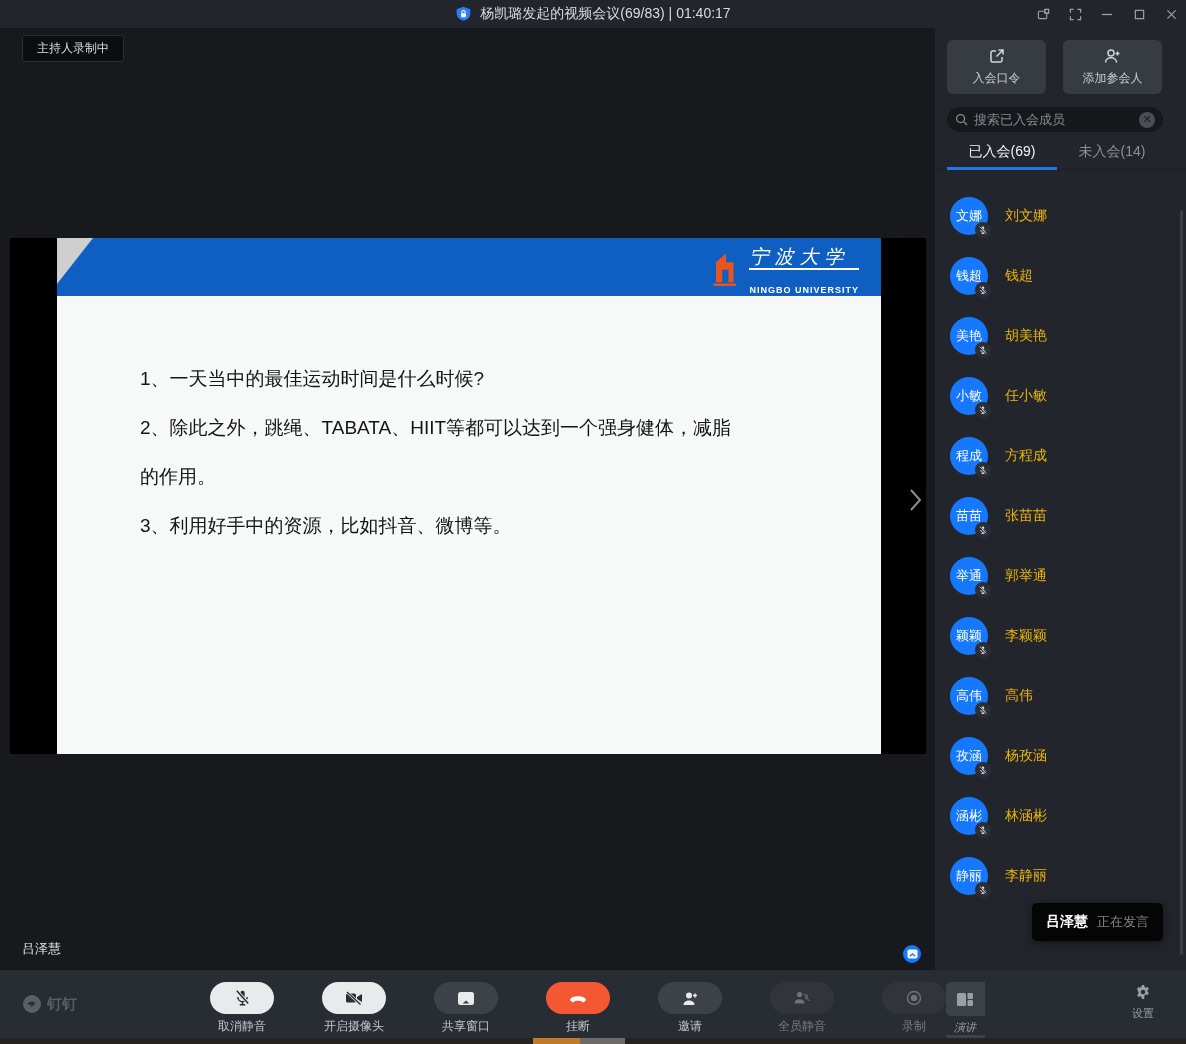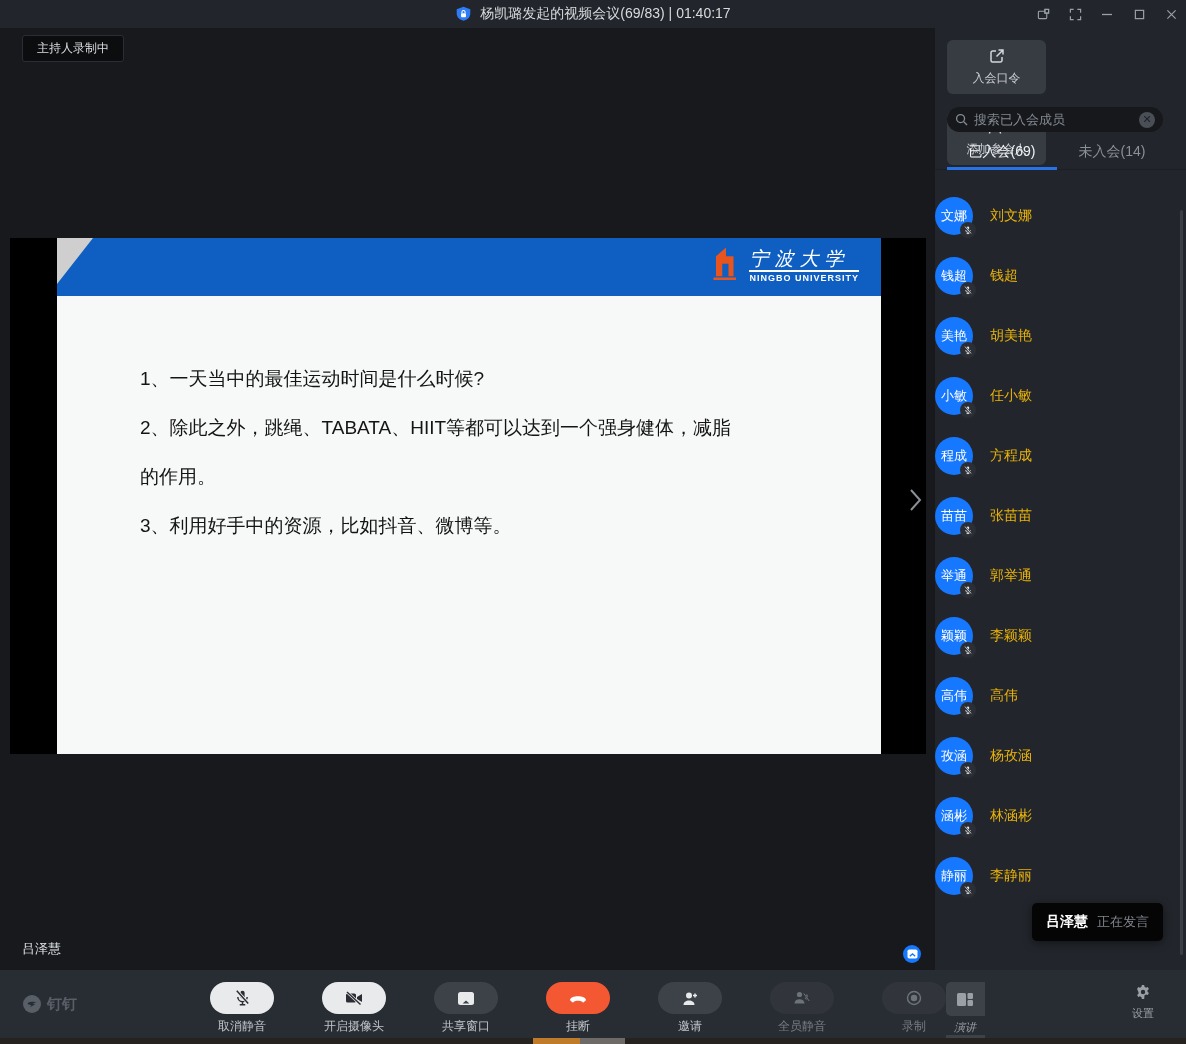--- a/index.html
+++ b/index.html
@@ -20,49 +20,49 @@
   .rec-badge { position:absolute; left:22px; top:7px; background:#0c0d0f; color:#dcdee1;
     font-size:12px; padding:4px 14px; border-radius:3px; border:1px solid #2a2d33; }
   .frame { position:absolute; left:10px; top:210px; width:916px; height:516px; background:#000; }
   .slide { position:absolute; left:47px; top:0; width:824px; height:516px; background:#f7f8f8; }
   .slide-header { position:relative; width:100%; height:58px; background:#0e5fc1; }
   .fold { position:absolute; left:0; top:0; width:0; height:0;
     border-top:46px solid #cfcfcf; border-right:36px solid transparent; }
   .nbu { position:absolute; right:22px; top:8px; display:flex; align-items:center; gap:8px; }
   .nbu-text { display:flex; flex-direction:column; align-items:flex-start; }
   .nbu-cn { color:#fff; font-family:Liberation Sans, sans-serif; font-size:19px; font-style:italic; letter-spacing:6px; line-height:22px;text-align:right; }
-  .nbu-en { color:#fff; font-size:9px; font-weight:bold; letter-spacing:1px; border-top:2px solid #fff; padding-top:1px; }
+  .nbu-en { color:#fff; font-size:9px; font-weight:bold; letter-spacing:1px; border-top:2px solid #fff; padding-top:15px; }
   .slide-body { padding:58px 40px 0 83px; font-size:19px; color:#141414; line-height:49px; }
   .next-btn { position:absolute; left:903px; top:452px; width:24px; height:40px;
     display:flex; align-items:center; justify-content:center; color:#8a8f96; cursor:pointer; }
   .speaker-label { position:absolute; left:22px; top:912px; color:#dfe2e6; font-size:13px; }
   .share-dot { position:absolute; left:903px; top:917px; width:18px; height:18px; border-radius:50%;
     background:#1677ff; display:flex; align-items:center; justify-content:center; }
 
   
   .sidebar { position:absolute; left:935px; top:28px; width:251px; height:942px; background:#22262c; }
-  .side-top { position:absolute; left:12px; top:12px; width:227px; display:flex; gap:17px;flex-direction:column; }
+  .side-top { position:absolute; left:12px; top:12px; width:227px; display:flex; gap:17px; }
   .side-btn { width:99px; height:54px; background:#373c43; border-radius:6px; color:#c9cdd2;
     display:flex; flex-direction:column; align-items:center; justify-content:center; gap:5px; cursor:pointer; }
   .side-btn .lbl { font-size:12px; }
   .search-box { position:absolute; left:12px; top:79px; width:216px; height:25px; background:#16181c;
     border-radius:13px; display:flex; align-items:center; padding:0 8px; gap:6px; }
   .search-box input { flex:1; background:transparent; border:none; outline:none; color:#aeb3ba; font-size:13px;
     font-family:inherit; min-width:0; }
   .search-box input::placeholder { color:#858b93; }
   .clear-btn { width:16px; height:16px; border-radius:50%; background:#4a4f57; color:#1d2025;
     font-size:11px; display:flex; align-items:center; justify-content:center; cursor:pointer; flex:none; }
   .tabs { position:absolute; left:0; top:112px; width:251px; height:30px; display:flex;
     border-bottom:1px solid #1b1e23; }
   .tab { width:110px; text-align:center; font-size:14px; color:#8b9097; cursor:pointer; position:relative; padding-top:3px; }
   .tab:first-child { margin-left:12px; }
   .tab.active { color:#f0f2f4; }
   .tab.active::after { content:""; position:absolute; left:0; right:0; bottom:-1px; height:3px; background:#2673e8; }
   .member-list { position:absolute; left:0; top:158px; width:251px; height:784px; overflow:hidden; }
-  .member-row { height:60px; display:flex; align-items:center; padding-left:0; gap:17px; cursor:pointer; }
+  .member-row { height:60px; display:flex; align-items:center; padding-left:15px; gap:17px; cursor:pointer; }
   .avatar { position:relative; width:38px; height:38px; border-radius:50%; background:#1677ff; flex:none;
     display:flex; align-items:center; justify-content:center; color:#fff; font-size:13px; }
   .mic-badge { position:absolute; right:-3px; bottom:-3px; width:16px; height:16px; border-radius:50%;
     background:#2b2f35; display:flex; align-items:center; justify-content:center; }
   .member-name { color:#eab308; font-size:14px; }
   .scroll-track { position:absolute; left:245px; top:182px; width:3px; height:745px; background:#3a3f46; border-radius:2px; }
   .speaking-tip { position:absolute; left:97px; top:875px; height:38px; background:#050505; border-radius:5px;
     display:flex; align-items:center; padding:0 14px; gap:9px; white-space:nowrap; box-shadow:0 2px 8px rgba(0,0,0,.5); }
   .speaking-tip .tip-name { color:#fff; font-size:14px; font-weight:bold; }
   .speaking-tip .tip-status { color:#80858d; font-size:13px; }

